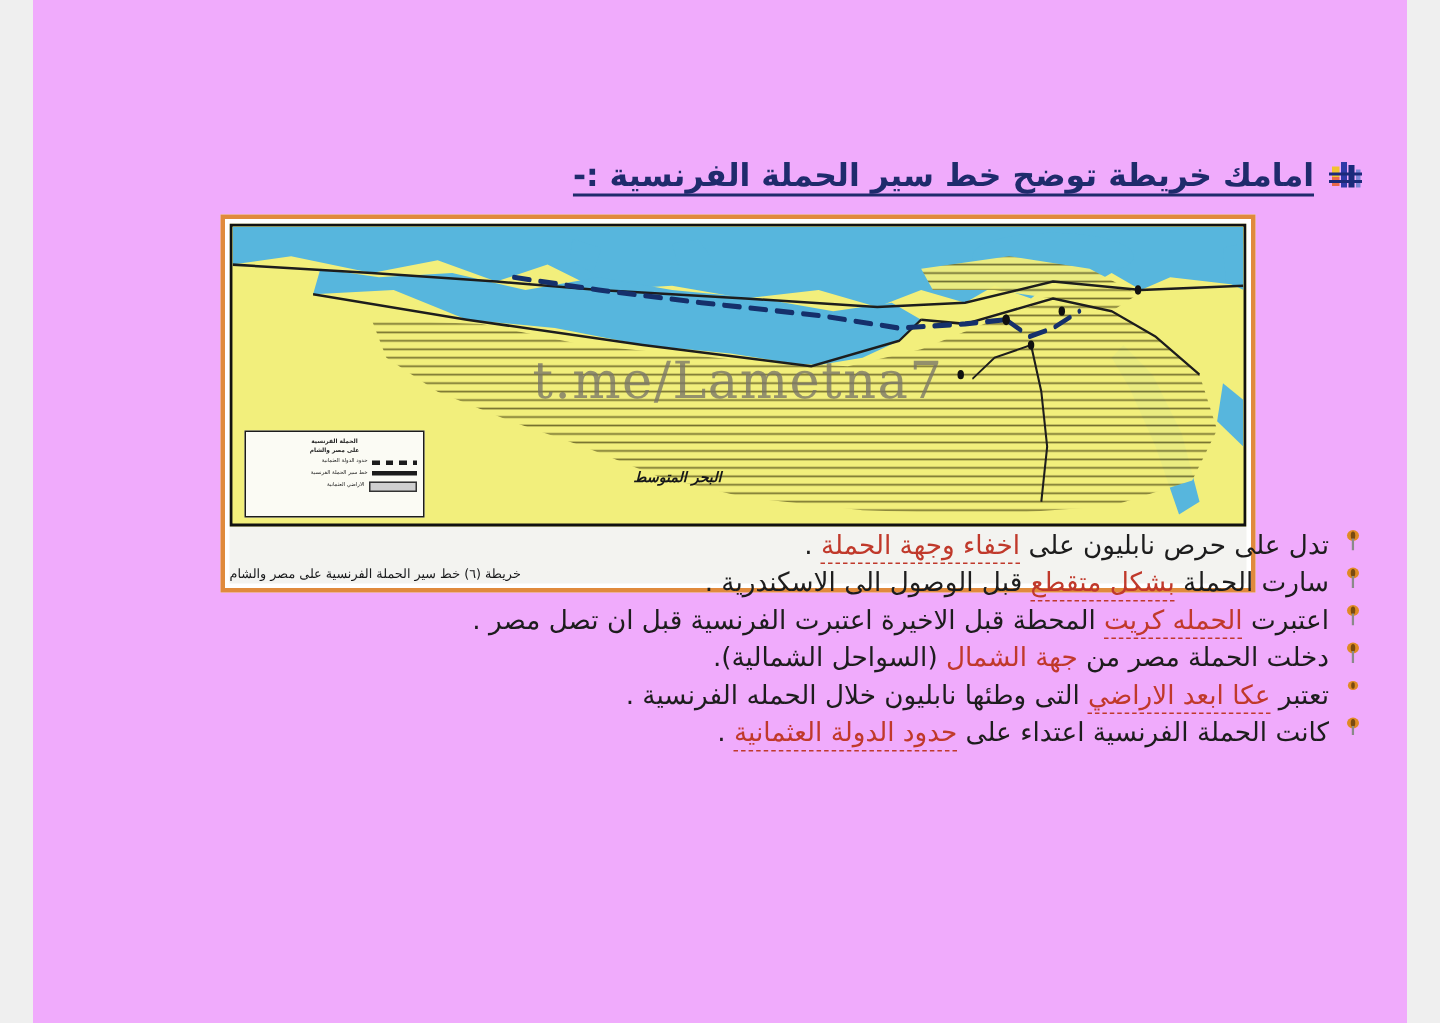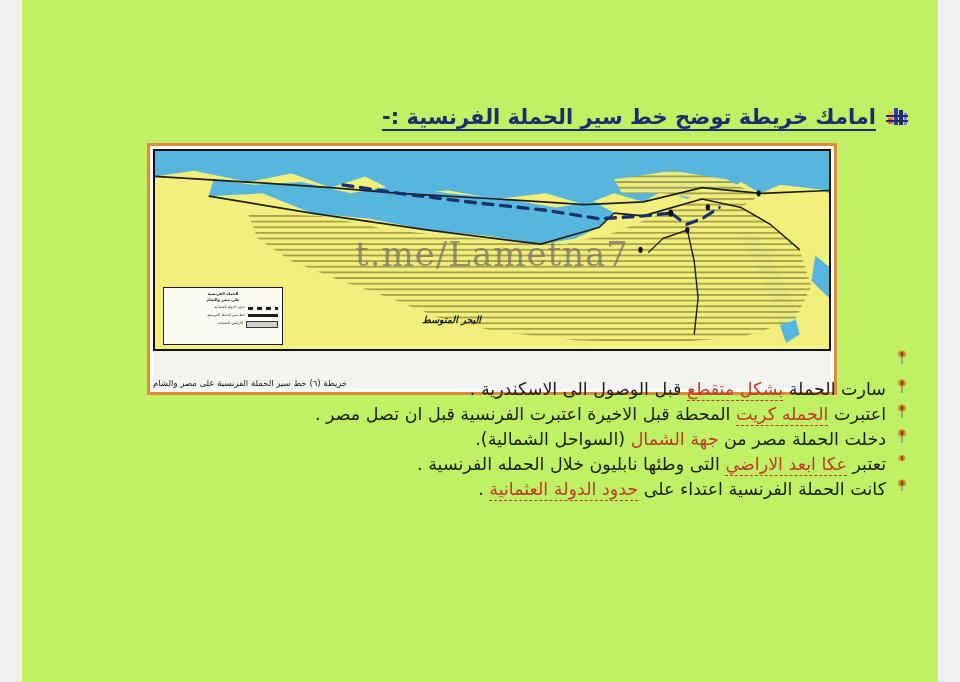--- a/index.html
+++ b/index.html
@@ -7,21 +7,21 @@
   body{
     width:960px;height:682px;
     background:#efefef;
     font-family:"DejaVu Sans","Liberation Sans",sans-serif;
     overflow:hidden;
   }
   #slide{
     position:absolute;
     left:22px;top:0;
     width:916px;height:682px;
-    background:#bef264;
+    background:#f0abfc;
   }
 
   
   .heading-row{
     position:absolute;
     top:104px;
     right:28px;
     left:40px;
     display:flex;
     flex-direction:row;
@@ -278,20 +278,21 @@
   <div class="points">
 
     <div class="point-row">
       <span class="pt-marker">
         <svg viewBox="0 0 12 14" width="12" height="14" aria-hidden="true">
           <ellipse cx="6" cy="4" rx="4" ry="3.6" fill="#e08a23"></ellipse>
           <ellipse cx="6" cy="4" rx="1.5" ry="2.6" fill="#7a4a10"></ellipse>
           <rect x="5.2" y="6" width="1.5" height="8" fill="#8a8a8a"></rect>
         </svg>
       </span>
+      <span class="pt-text"><span>تدل على حرص نابليون على </span><span class="hl">اخفاء وجهة الحملة</span><span> .</span></span>
     </div>
 
     <div class="point-row">
       <span class="pt-marker">
         <svg viewBox="0 0 12 14" width="12" height="14" aria-hidden="true">
           <ellipse cx="6" cy="4" rx="4" ry="3.6" fill="#e08a23"></ellipse>
           <ellipse cx="6" cy="4" rx="1.5" ry="2.6" fill="#7a4a10"></ellipse>
           <rect x="5.2" y="6" width="1.5" height="8" fill="#8a8a8a"></rect>
         </svg>
       </span>

